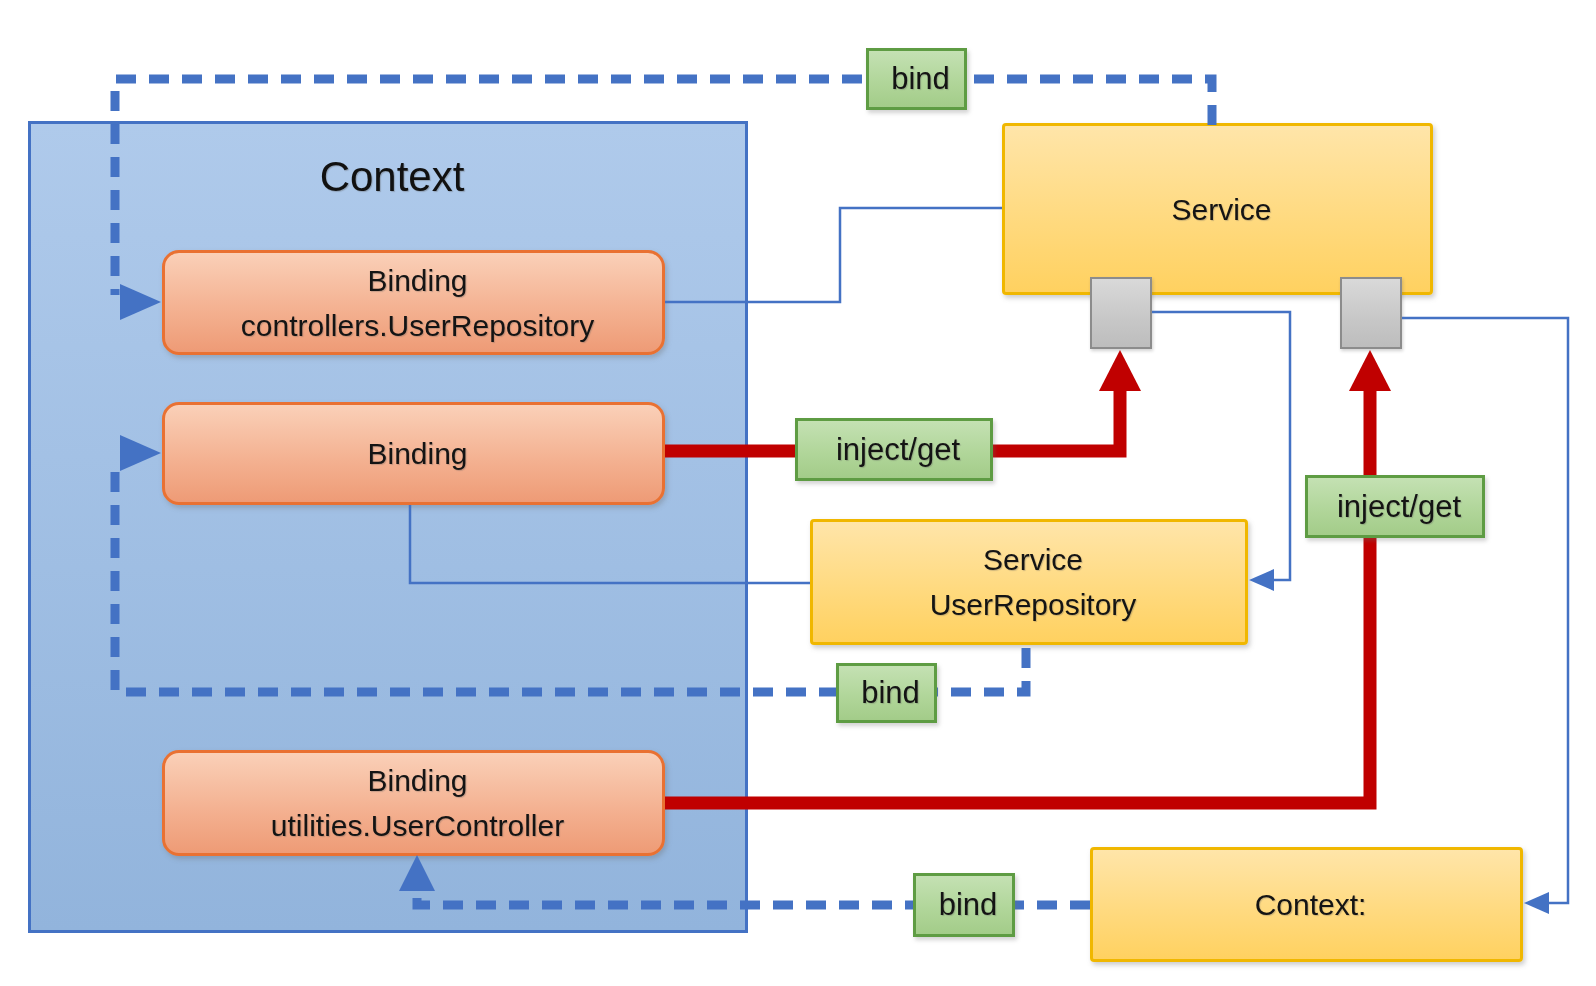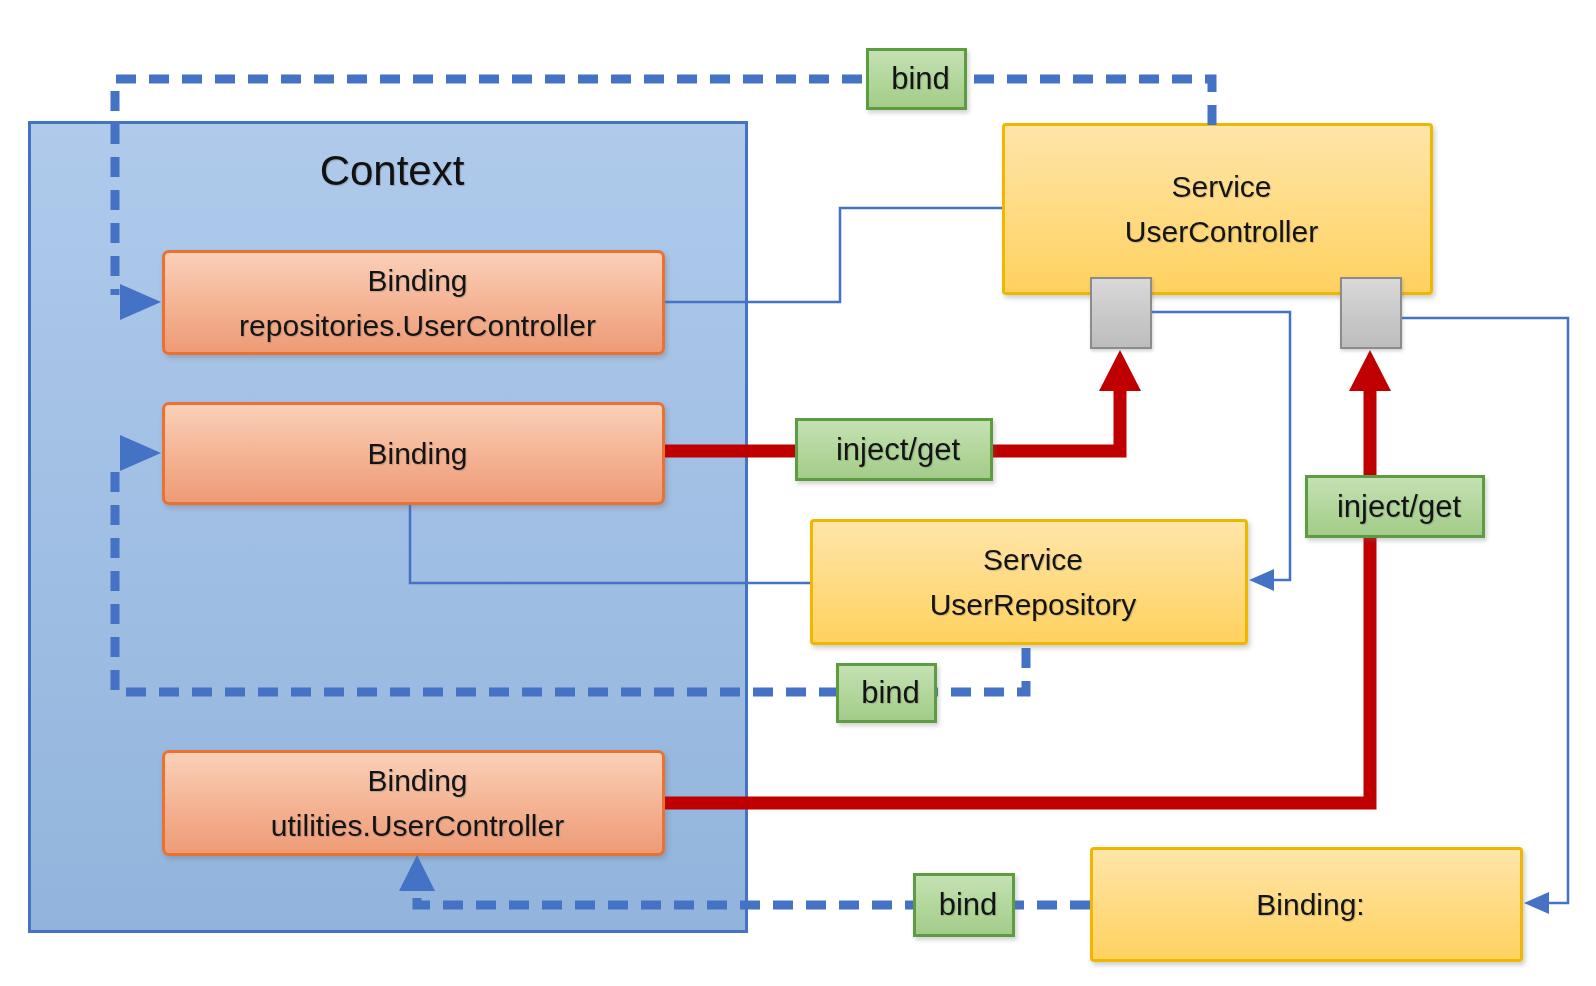--- a/index.html
+++ b/index.html
@@ -9,26 +9,26 @@
   }
   .abs{position:absolute;box-sizing:border-box;}
   .ctr{display:flex;flex-direction:column;align-items:center;justify-content:center;text-align:right;padding-left:8px;}
 
   .context-box{
     left:28px;top:121px;width:720px;height:812px;
     border:3px solid #4472C4;
     background:linear-gradient(180deg,#AFCAEB 0%,#9FBEE3 55%,#92B4DC 100%);
   }
   .context-title{
-    left:28px;top:146px;width:720px;height:50px;
+    left:28px;top:152px;width:720px;height:50px;
     font-size:42px;font-weight:400;color:#111;
     text-shadow:1px 1px 1px rgba(90,90,90,.35);
   }
   .binding-box{
-    border:3px solid #E97132;border-radius:7px;
+    border:3px solid #E97132;border-radius:17px;
     background:linear-gradient(180deg,#FAD0B8 0%,#F4B292 55%,#EE9B76 100%);
     font-size:30px;line-height:45px;
     box-shadow:2px 3px 5px rgba(110,110,110,.35);
     text-shadow:1px 1px 1px rgba(90,90,90,.3);
   }
   .binding-1{left:162px;top:250px;width:503px;height:105px;}
   .binding-2{left:162px;top:402px;width:503px;height:103px;}
   .binding-3{left:162px;top:750px;width:503px;height:106px;}
 
   .service-box{
@@ -73,40 +73,39 @@
 </head>
 <body>
 
 <div id="canvas">
 
   <div class="abs context-box"></div>
   <div class="abs ctr context-title">Context</div>
 
   <div class="abs ctr binding-box binding-1">
     <span>Binding</span>
-    <span>repositories.UserController</span>
+    <span>controllers.UserRepository</span>
   </div>
   <div class="abs ctr binding-box binding-2">
     <span>Binding</span>
   </div>
   <div class="abs ctr binding-box binding-3">
     <span>Binding</span>
     <span>utilities.UserController</span>
   </div>
 
   <div class="abs ctr service-box service-1">
     <span>Service</span>
-    <span>UserController</span>
   </div>
   <div class="abs ctr service-box service-2">
     <span>Service</span>
     <span>UserRepository</span>
   </div>
   <div class="abs ctr service-box service-3">
-    <span>Binding:</span>
+    <span>Context:</span>
   </div>
 
   <div class="abs port port-1"></div>
   <div class="abs port port-2"></div>
 
   <svg class="lines" viewBox="0 0 1596 986" xmlns="http://www.w3.org/2000/svg">
 
     <path class="dash" d="M1212,125 L1212,79 L115,79 L115,295"></path>
     <polygon class="bluefill" points="120,284 120,320 161,302"></polygon>
     <path class="dash" d="M1026,648 L1026,692 L115,692 L115,460"></path>

